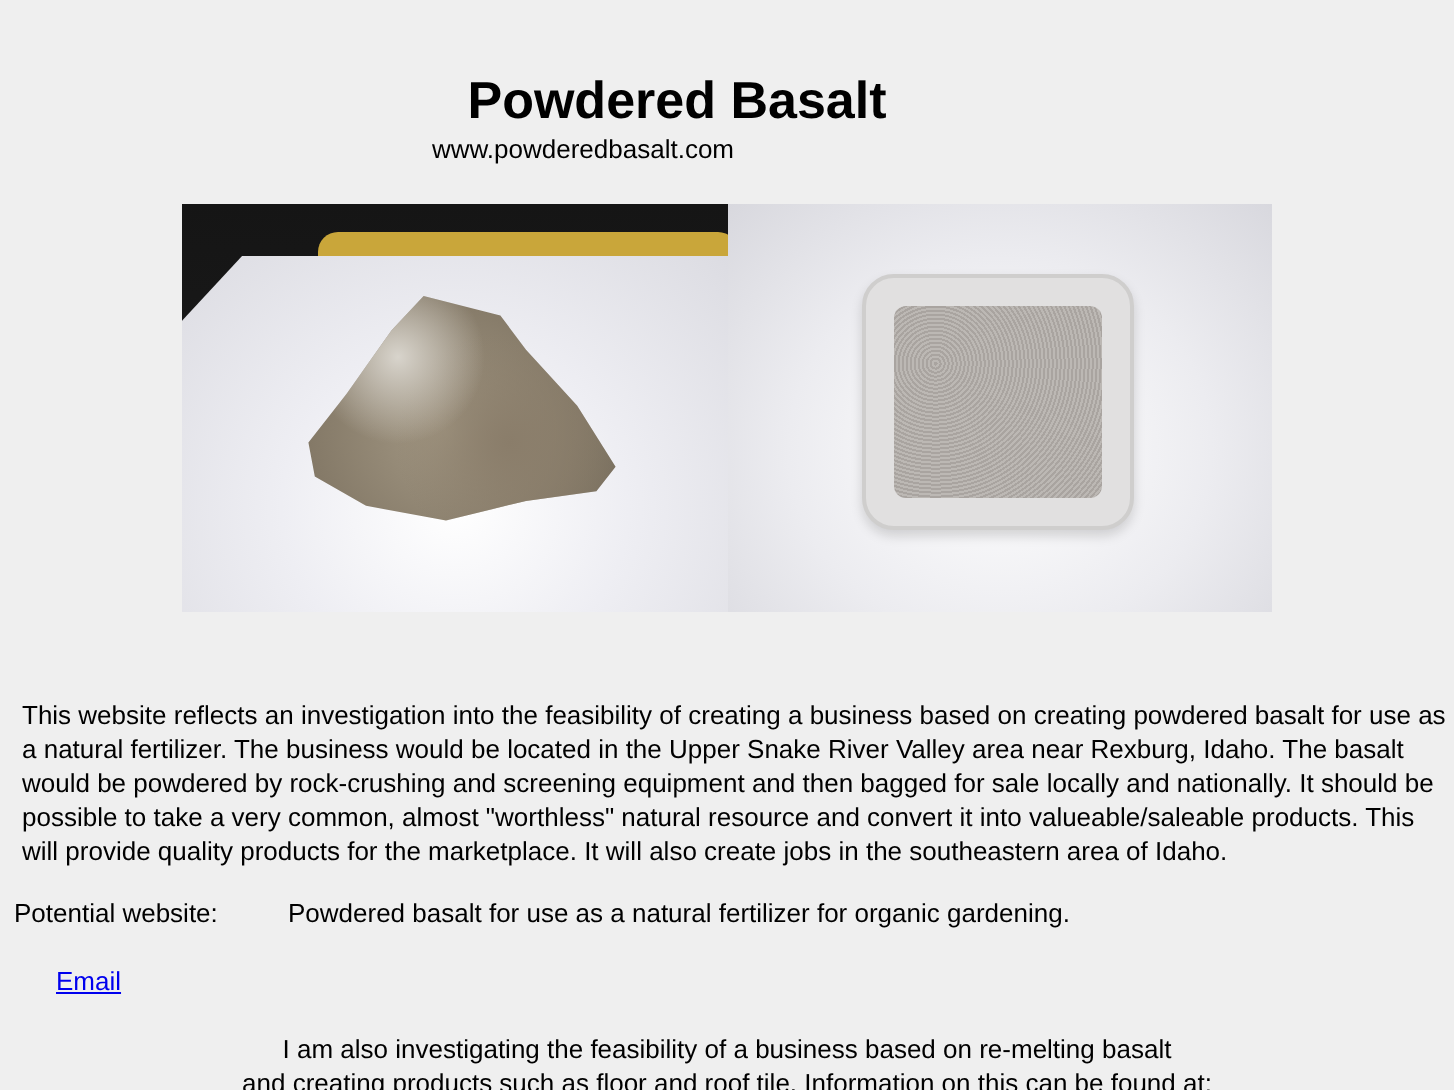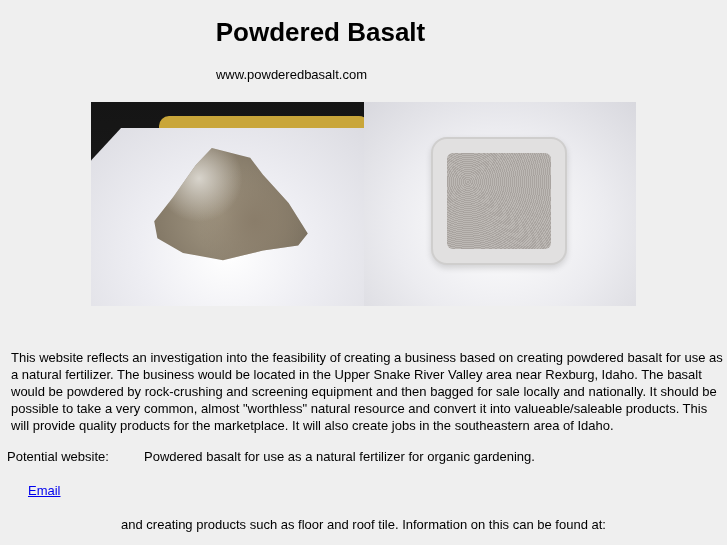--- a/index.html
+++ b/index.html
@@ -18,21 +18,21 @@
     }
     .page-title {
       position: absolute;
       top: 15px;
       left: 0;
       width: 641px;
       text-align: center;
       font-size: 26px;
       font-weight: bold;
       line-height: 34px;
-      margin: 0;
+      margin: 18px;
     }
     .site-url {
       position: absolute;
       top: 67px;
       left: 0;
       width: 583px;
       text-align: center;
       font-size: 13px;
       line-height: 16px;
     }
@@ -178,14 +178,15 @@
 
 <div class="products">
   <span class="label">Potential website:</span><span>Powdered basalt for use as a natural fertilizer for organic gardening.</span>
 </div>
 
 <div class="email-wrap">
   <a href="#">Email</a>
 </div>
 
 <div class="melting">
+  <div>I am also investigating the feasibility of a business based on re-melting basalt</div>
   <div>and creating products such as floor and roof tile.  Information on this can be found at:</div>
 </div>
 
 </body></html>

